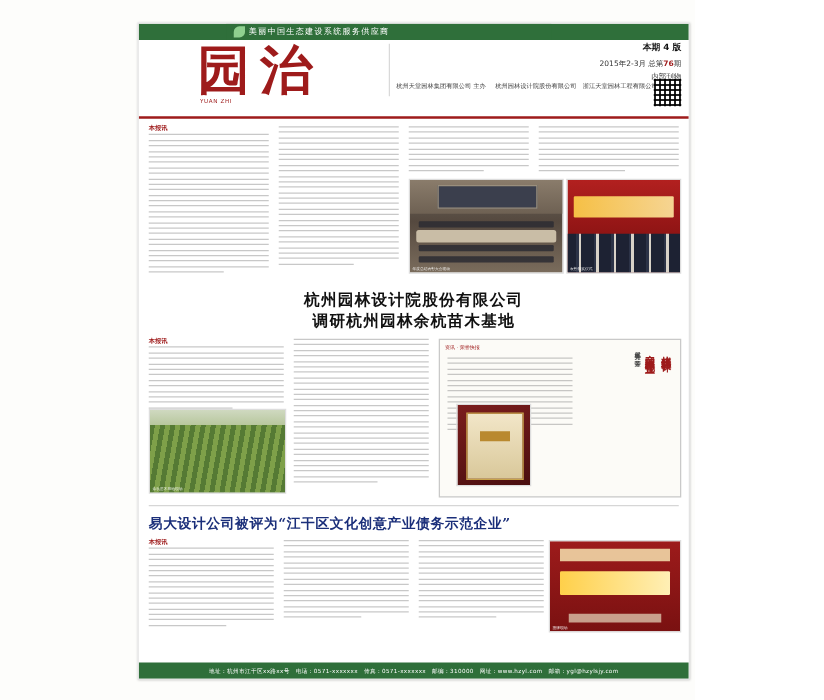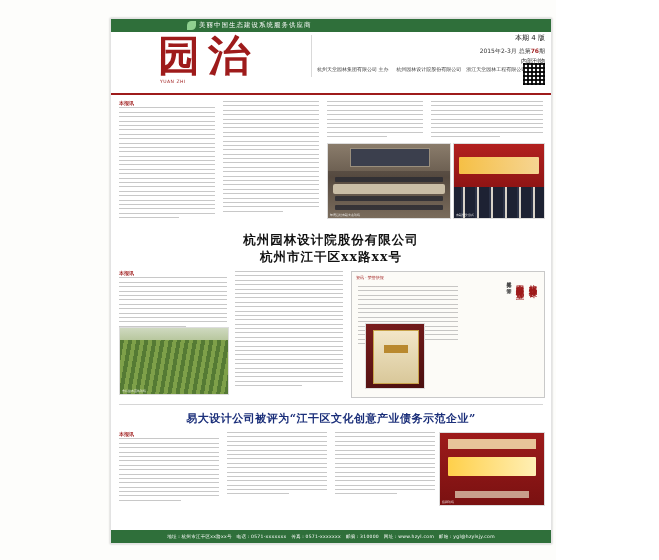--- a/index.html
+++ b/index.html
@@ -13,21 +13,21 @@
   .mast-top-inner{position:absolute;left:70px;top:0;width:260px;height:13px;background:#2f6f3a;}
   .mast-top-text{position:absolute;left:88px;top:1px;font-size:6.5px;color:#fff;letter-spacing:1px;line-height:11px;}
   .leaf{position:absolute;left:76px;top:2px;width:9px;height:9px;background:#8fd08f;border-radius:50% 0 50% 0;}
   .logo-wrap{position:absolute;left:45px;top:16px;width:150px;height:46px;}
   .logo-box{position:absolute;left:0;top:0;width:64px;height:44px;background:#fff;border:0;}
   .logo-char{position:absolute;top:-2px;font-family:"DejaVu Serif","Liberation Serif",serif;font-weight:bold;color:#9e1b1b;font-size:42px;line-height:46px;}
   .logo-char.c1{left:2px;}
   .logo-char.c2{left:52px;}
   .logo-en{position:absolute;left:4px;top:44px;font-size:4.5px;color:#9e1b1b;letter-spacing:.5px;}
   .mast-right{position:absolute;right:6px;top:14px;width:170px;}
-  .issue-badge{position:absolute;right:0;top:0;font-size:7px;font-weight:normal;color:#111;border:0;}
+  .issue-badge{position:absolute;right:0;top:0;font-size:7px;font-weight:bold;color:#111;border:0;}
   .issue-line{position:absolute;right:0;top:14px;font-size:6px;color:#333;}
   .issue-line em{font-style:normal;color:#9e1b1b;font-weight:bold;}
   .issue-line2{position:absolute;right:0;top:24px;font-size:6px;color:#333;}
   .mast-divider{position:absolute;left:200px;top:16px;width:0;height:42px;border-left:1px solid #d9d9d9;}
   .pub-info{position:absolute;left:206px;top:46px;font-size:5px;color:#444;line-height:8px;width:330px;}
   .pub-info .seg{display:inline-block;margin-right:6px;}
   .qr{position:absolute;right:6px;top:44px;width:22px;height:22px;background:
      repeating-linear-gradient(90deg,#222 0 2px,#fff 2px 4px),
      repeating-linear-gradient(0deg,#222 0 2px,transparent 2px 4px);
      background-blend-mode:multiply;}
@@ -87,21 +87,21 @@
   
   .ph4{left:246px;top:52px;width:58px;height:64px;background:linear-gradient(160deg,#7b1d1d,#4a0f0f);}
   .ph4 .inner{position:absolute;left:12%;top:10%;width:76%;height:80%;background:linear-gradient(180deg,#f2e6c8,#d9c89a);border:1px solid #c8a34a;}
   .ph4 .gold{position:absolute;left:22%;top:26%;width:56%;height:16%;background:#b9892f;}
   .vtext{position:absolute;right:6px;top:6px;width:74px;height:112px;}
   .vtext .vt{float:right;writing-mode:vertical-rl;text-orientation:upright;font-family:"DejaVu Serif","Liberation Serif",serif;font-weight:bold;font-size:8px;color:#9e1b1b;letter-spacing:1px;margin-left:3px;line-height:10px;}
   .vtext .vs{float:right;writing-mode:vertical-rl;text-orientation:upright;font-size:5px;color:#444;margin-left:3px;line-height:7px;}
 
   
   .sec3wrap{position:relative;margin:8px 8px 0 8px;border-top:1px solid #d6d6d6;padding-top:6px;}
-  .head3{text-align:center;font-family:"DejaVu Serif","Liberation Serif",serif;font-weight:bold;font-size:11px;color:#1b2f7a;letter-spacing:.5px;}
+  .head3{font-family:"DejaVu Serif","Liberation Serif",serif;font-weight:bold;font-size:11px;color:#1b2f7a;letter-spacing:.5px;}
   .sec3{position:relative;margin-top:6px;height:78px;}
   .s3c1{left:0;width:100px;}
   .s3c2{left:108px;width:100px;}
   .s3c3{left:216px;width:100px;}
   
   .ph5{left:320px;top:0;width:104px;height:72px;background:linear-gradient(180deg,#9d1b1b 0%,#7a1111 100%);}
   .ph5 .head{position:absolute;left:8%;top:8%;width:84%;height:14%;background:#f6e3b0;opacity:.85;}
   .ph5 .big{position:absolute;left:8%;top:34%;width:84%;height:26%;background:linear-gradient(90deg,#ffd04a,#ffefb5);border-radius:1px;}
   .ph5 .foot{position:absolute;left:14%;bottom:10%;width:72%;height:10%;background:#e8dcc0;opacity:.7;}
 
@@ -246,21 +246,21 @@
 
       <div class="photo ph2">
         <div class="txt" title="奋进 2015 表彰大会"></div>
         <div class="people"></div>
         <div class="cap">表彰颁奖仪式</div>
       </div>
     </div>
 
     <div class="head2">
       <div class="l1">杭州园林设计院股份有限公司</div>
-      <div class="l2">杭州市江干区xx路xx号</div>
+      <div class="l2">调研杭州园林余杭苗木基地</div>
     </div>
 
     <div class="sec2">
       <div class="col s2c1 tcol">
         <span class="lead-tag">本报讯</span>
         <div class="body">
             <div class="tline"></div>
             <div class="tline"></div>
             <div class="tline"></div>
             <div class="tline"></div>

